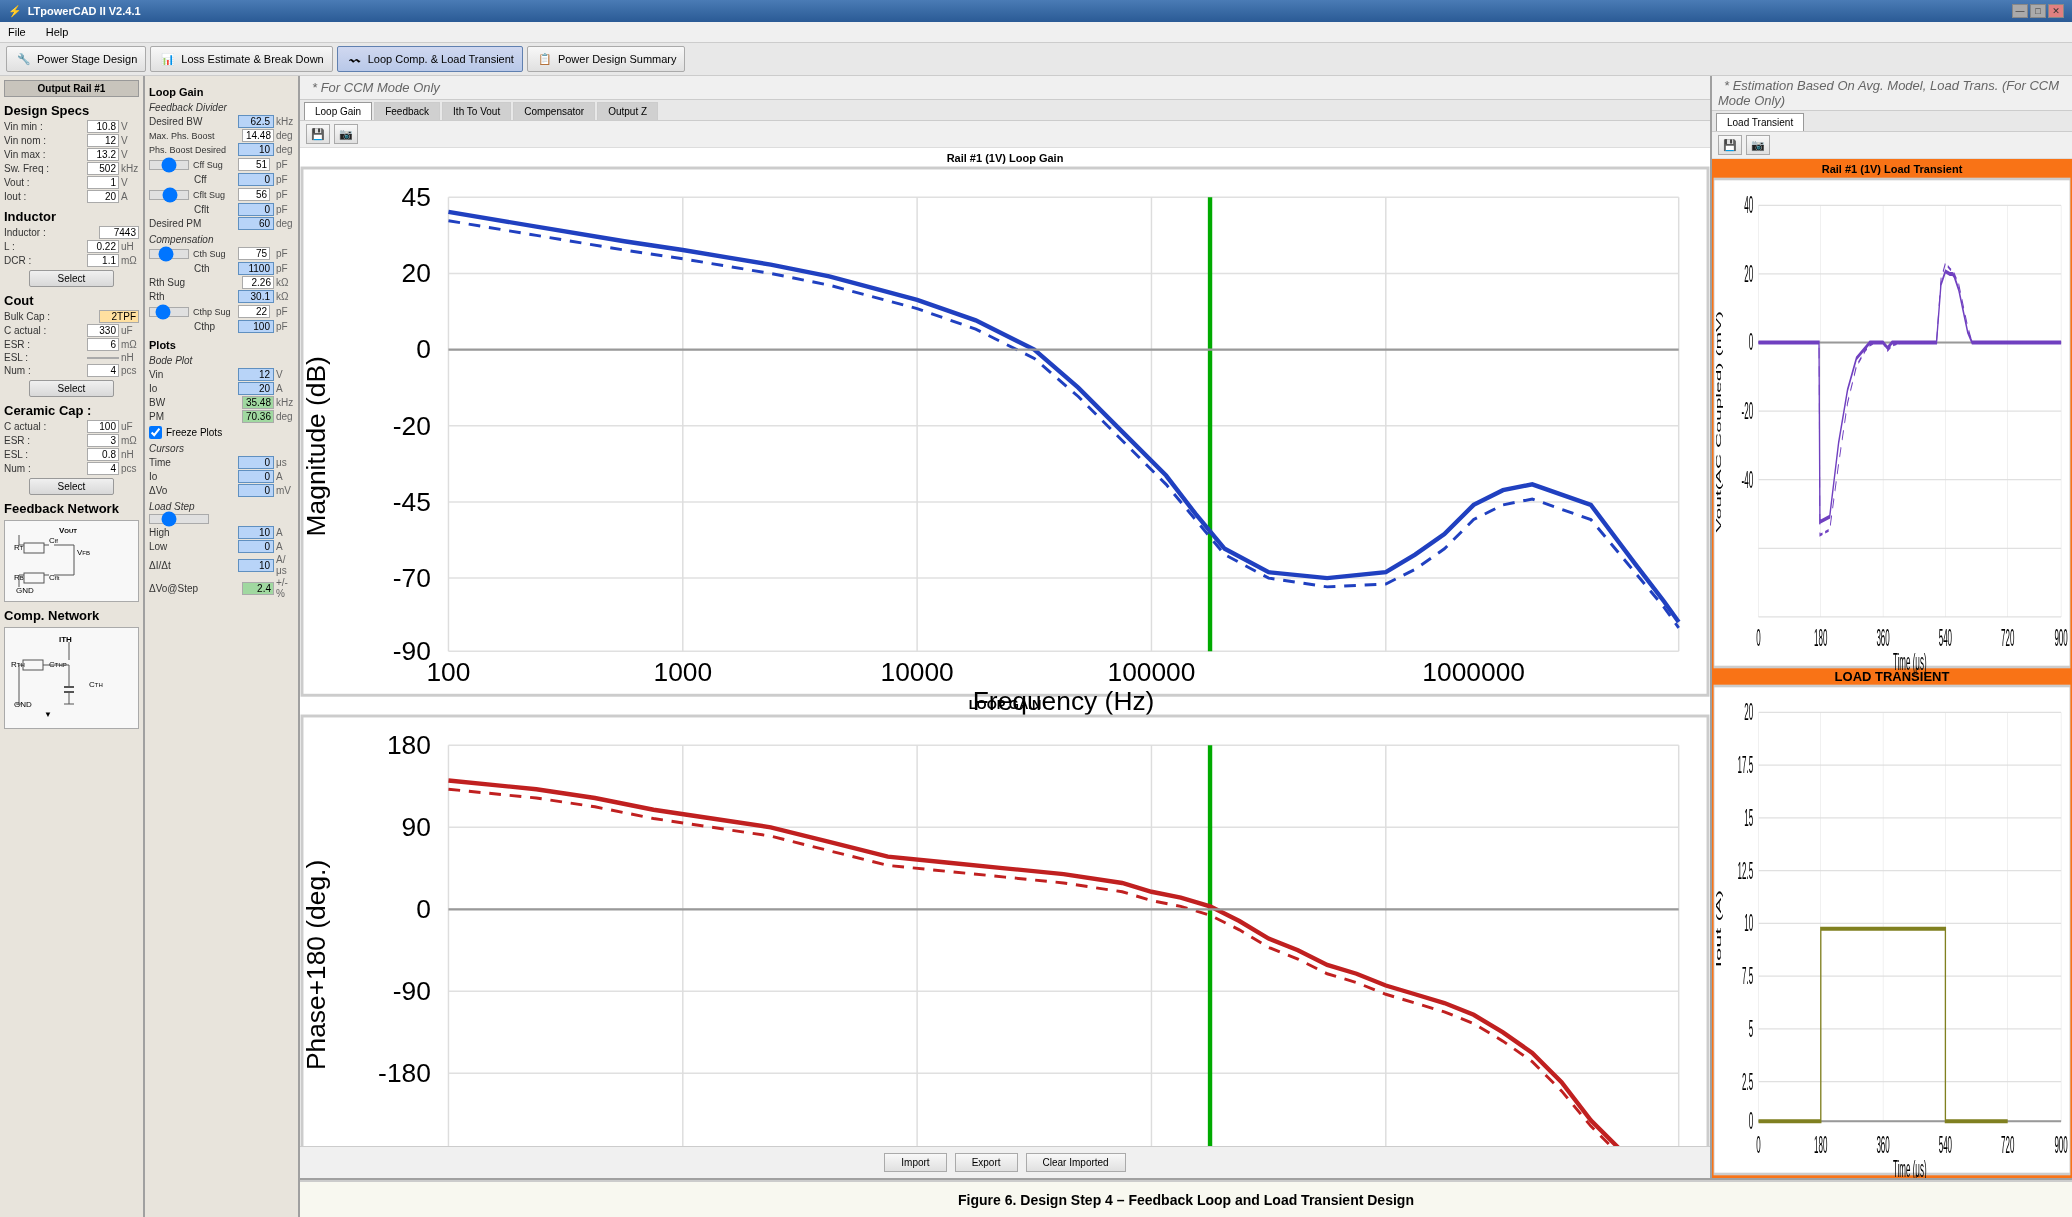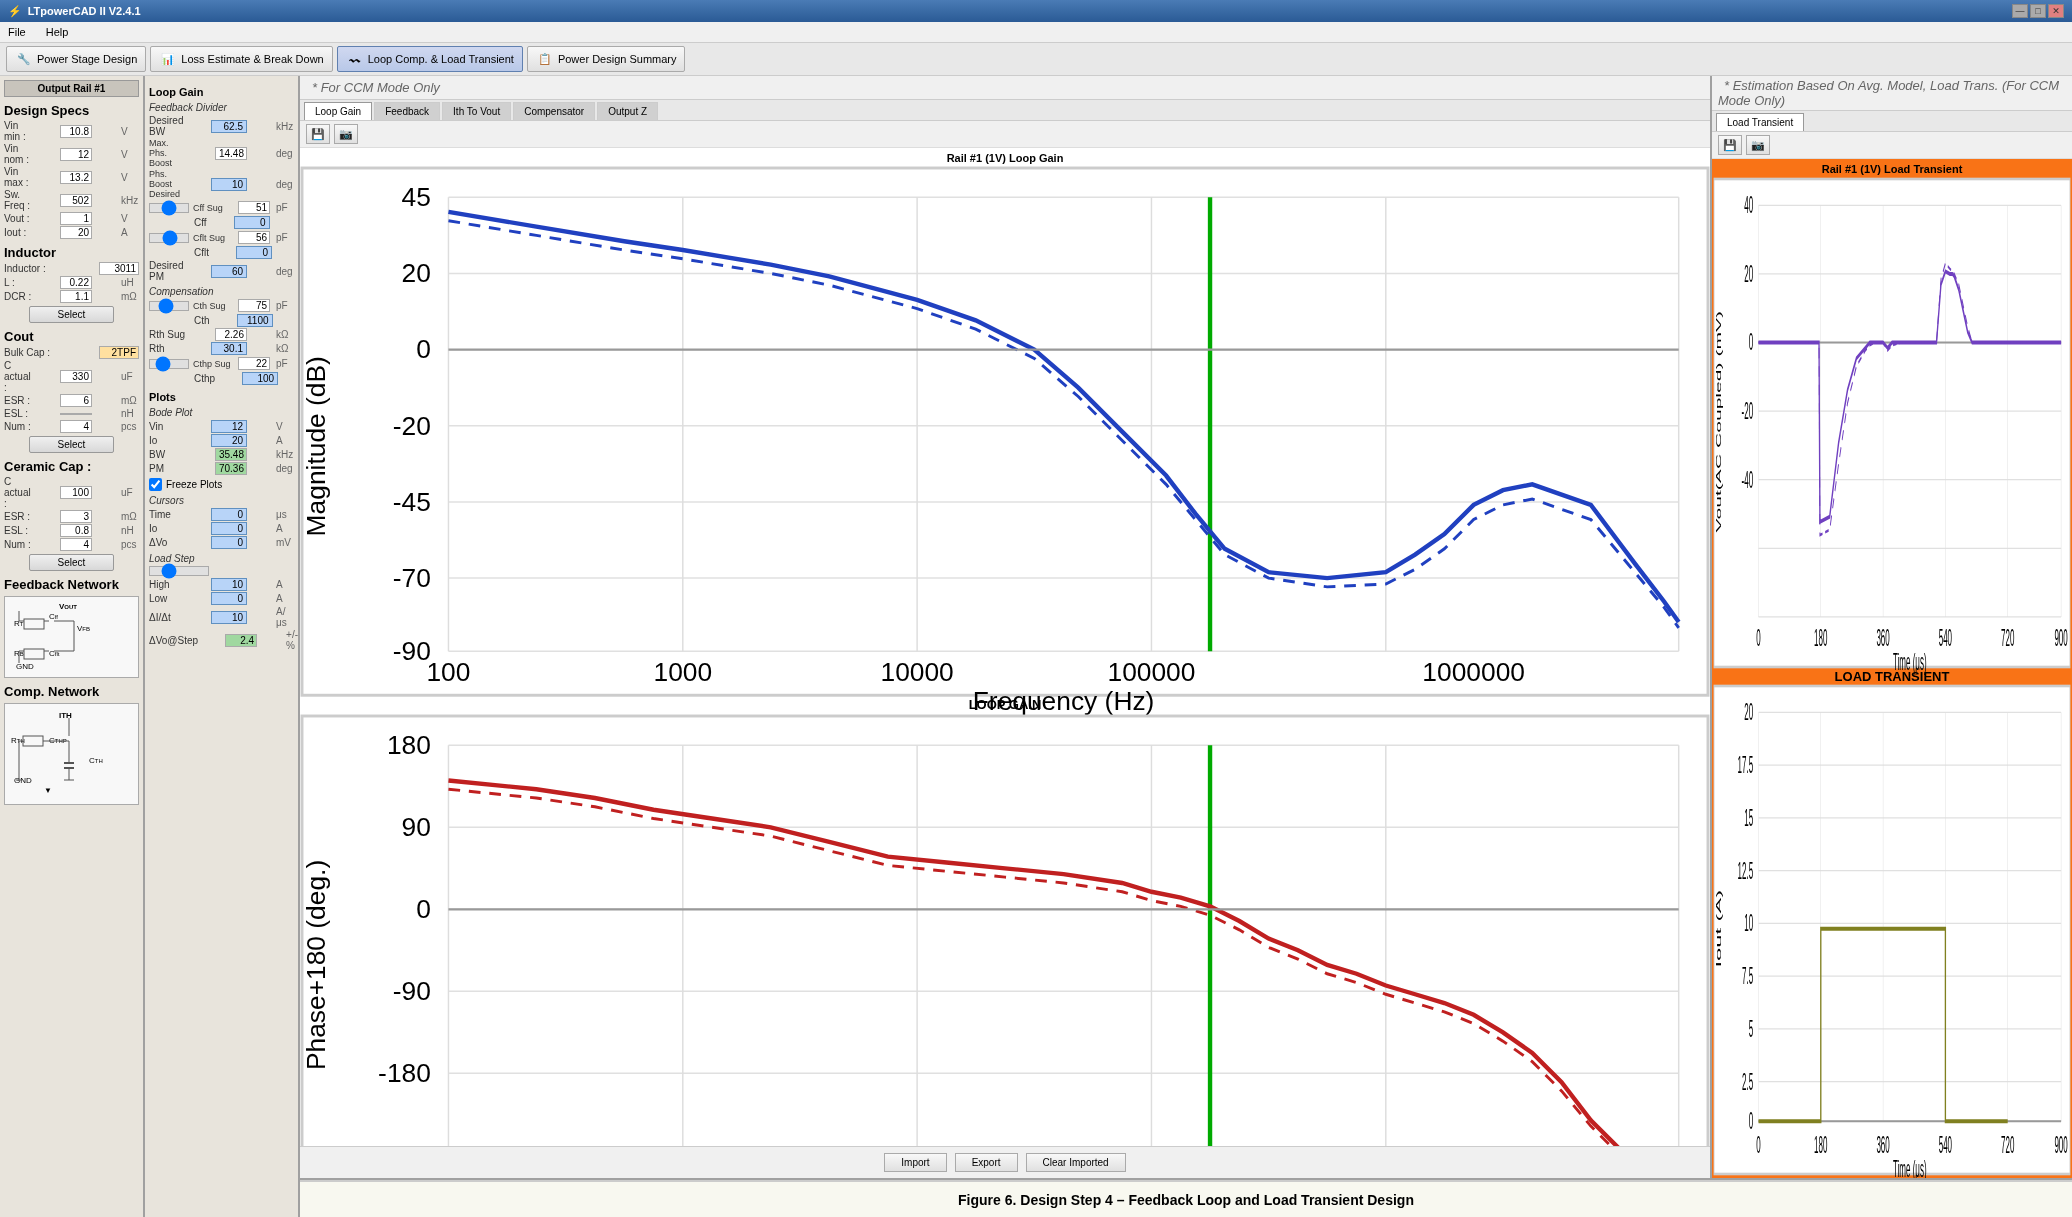--- a/index.html
+++ b/index.html
@@ -80,21 +80,20 @@
       margin-bottom: 2px;
       color: #000;
     }
     
     .field-row {
       display: flex;
       align-items: center;
       justify-content: space-between;
       margin: 1px 0;
       font-size: 10px;
-      gap: 27px;
     }
     .field-label { color: #333; flex: 1; }
     .field-value {
       background: white;
       border: 1px solid #aaa;
       padding: 0 2px;
       min-width: 32px;
       text-align: right;
       font-size: 10px;
     }
@@ -362,21 +361,21 @@
     </div>
     <div class="field-row">
       <span class="field-label">Iout :</span>
       <span class="field-value">20</span>
       <span class="field-unit">A</span>
     </div>
 
     <div class="section-title">Inductor</div>
     <div class="field-row">
       <span class="field-label">Inductor :</span>
-      <span class="field-value" style="min-width:40px;">3011</span>
+      <span class="field-value" style="min-width:40px;">7443</span>
     </div>
     <div class="field-row">
       <span class="field-label">L :</span>
       <span class="field-value">0.22</span>
       <span class="field-unit">uH</span>
     </div>
     <div class="field-row">
       <span class="field-label">DCR :</span>
       <span class="field-value">1.1</span>
       <span class="field-unit">mΩ</span>

